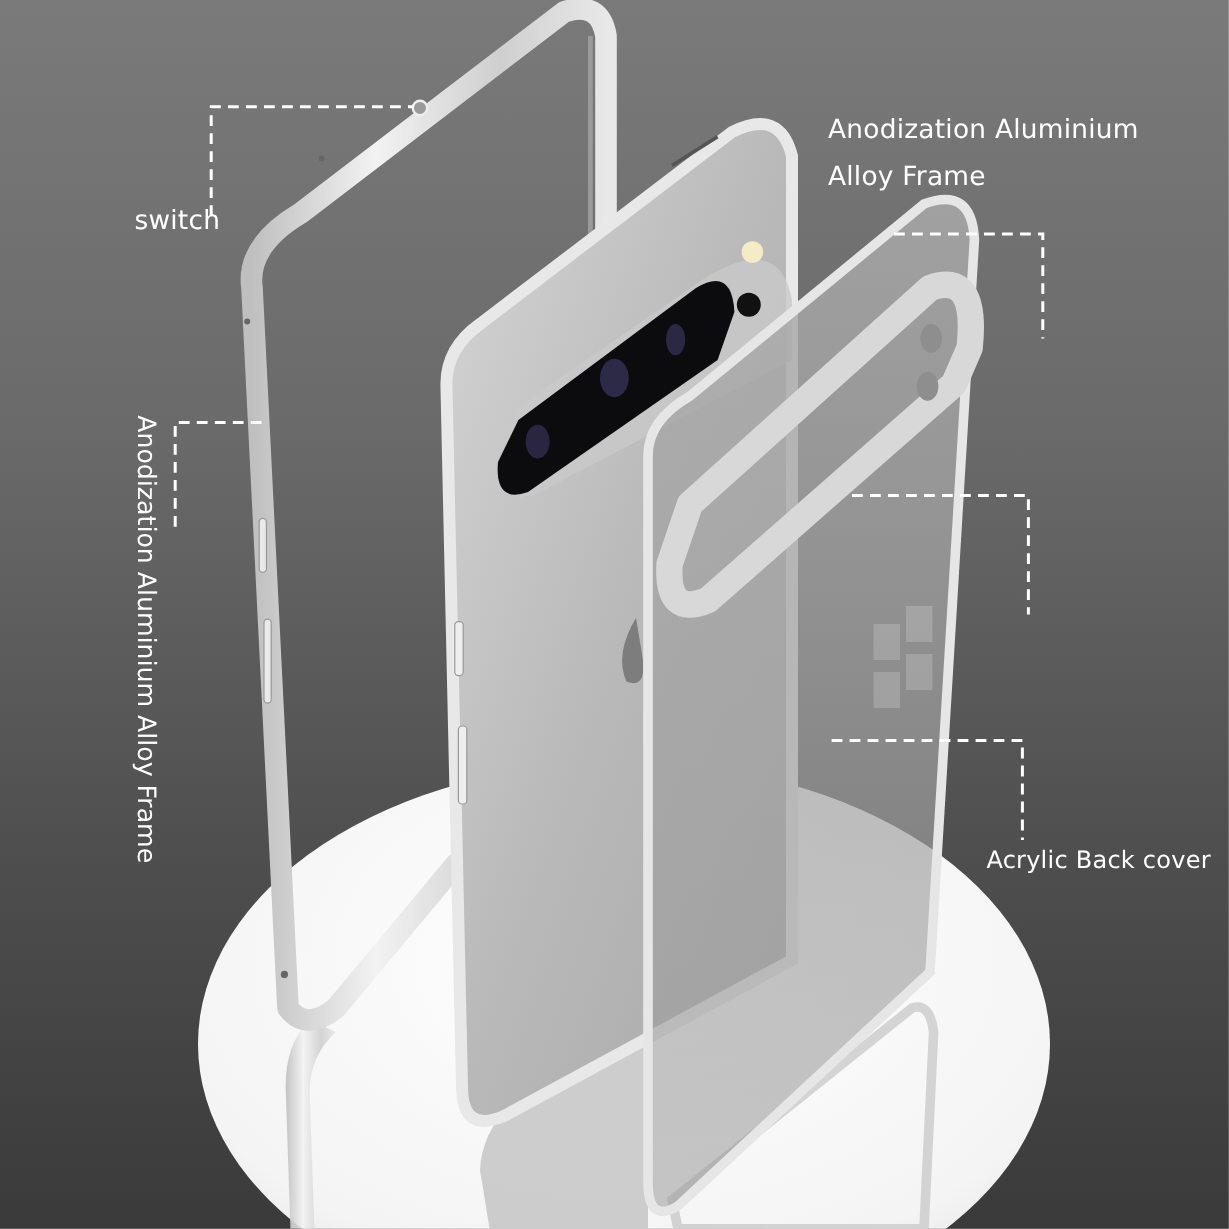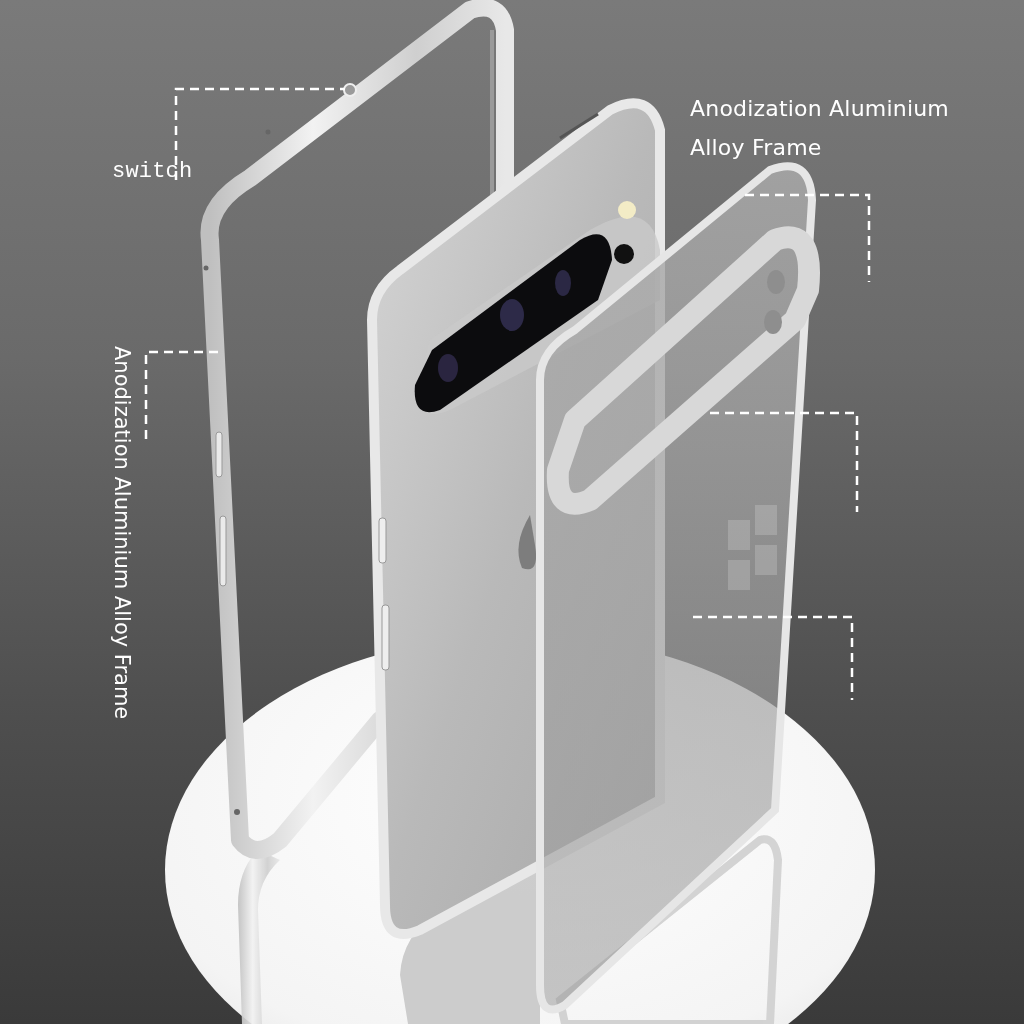--- a/index.html
+++ b/index.html
@@ -102,15 +102,16 @@
       <path d="M176 180 L176 89 L345 89"></path>
       <path d="M745 195 L869 195 L869 282"></path>
       <path d="M218 352 L146 352 L146 440"></path>
       <path d="M710 413 L857 413 L857 512"></path>
       <path d="M693 617 L852 617 L852 700"></path>
     </g>
   </svg>
 
   <div class="label" style="left:690px; top:90px;">Anodization Aluminium</div>
   <div class="label" style="left:690px; top:129px;">Alloy Frame</div>
-  <div class="label" style="left:112px; top:153px;font-family:Liberation Mono, monospace;">switch</div>
+  <div class="label" style="left:112px; top:166px;">switch</div>
   <div class="label-vertical" style="left:134px; top:346px;">Anodization Aluminium Alloy Frame</div>
+  <div class="label" style="left:822px; top:697px; font-size:20px;">Acrylic Back cover</div>
 </div>
 
 </body></html>

